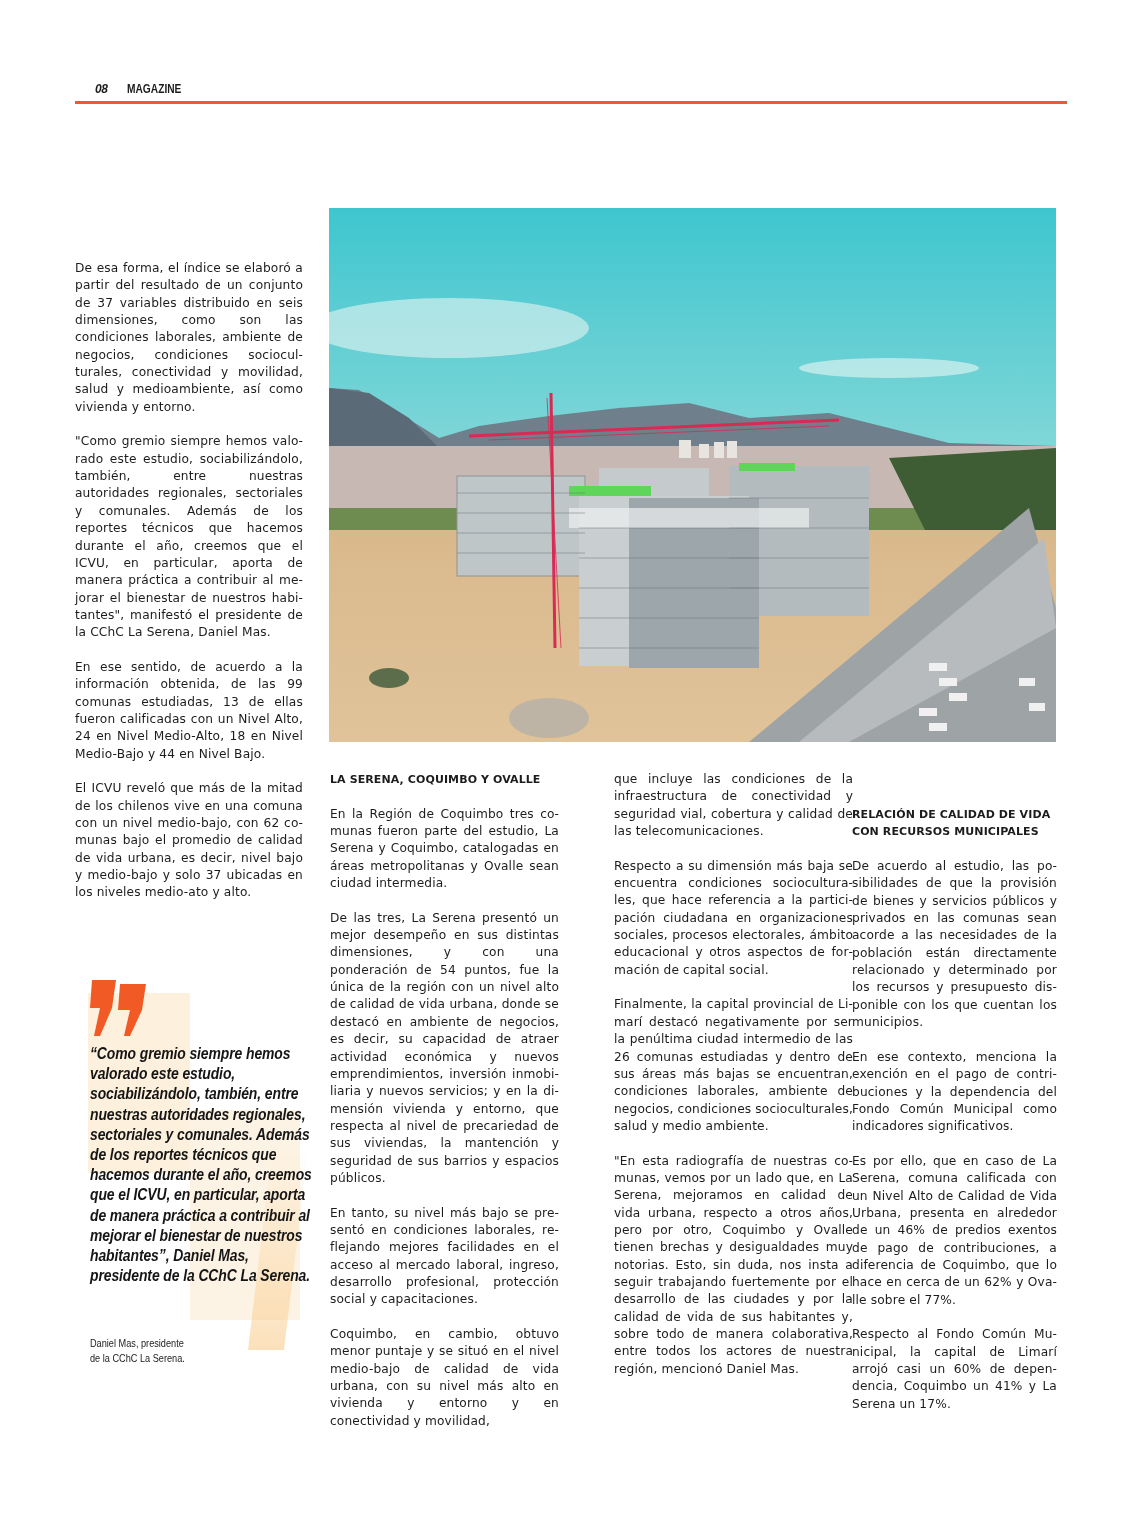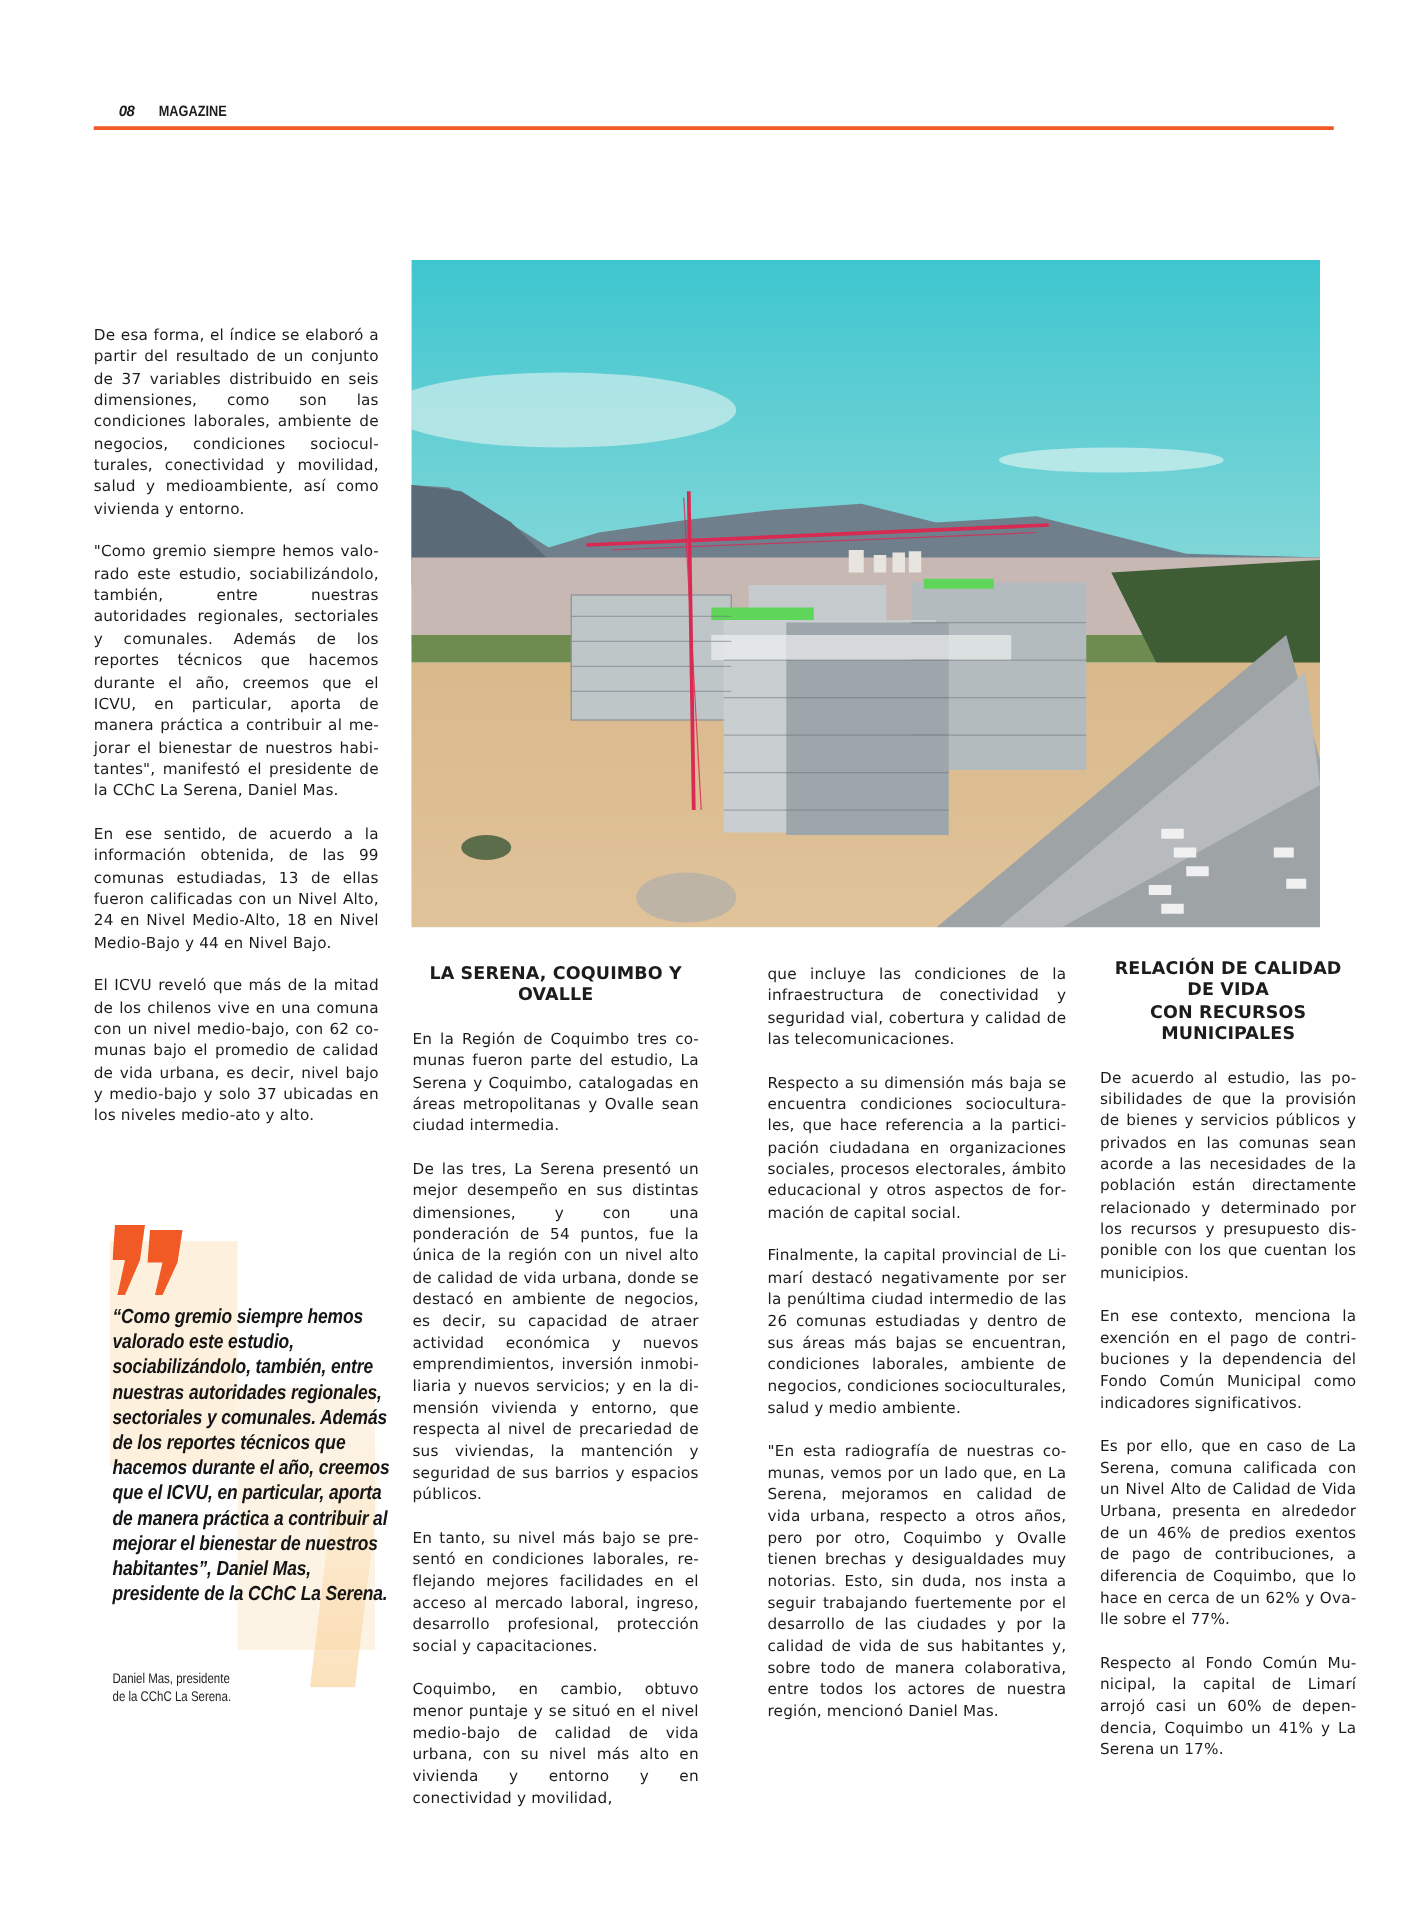--- a/index.html
+++ b/index.html
@@ -9,27 +9,27 @@
   .header { position: absolute; left: 75px; top: 80px; width: 992px; height: 26px; }
   .page-num { position: absolute; left: 20px; top: 2px; font-family: Liberation Sans, sans-serif;
               font-style: italic; font-weight: bold; font-size: 12px; letter-spacing: -0.5px; }
   .mag-label { position: absolute; left: 52px; top: 2px; font-family: "Liberation Sans", sans-serif;
                font-weight: bold; font-size: 12px; transform: scaleX(0.85); transform-origin: left; }
   .rule { position: absolute; left: 0; top: 21px; width: 992px; height: 3px; background: #f15a24; }
 
   .col { position: absolute; font-family: "DejaVu Sans", sans-serif; font-size: 12.2px;
          line-height: 17.35px; text-align: justify; hyphens: manual; letter-spacing: 0.15px; }
   .col p { margin: 0 0 17.35px 0; }
-  .col h3 { margin: 0 0 17.35px 0; font-size: 14px; font-weight: bold; line-height: 17.35px;
-            text-align: center; letter-spacing: 0.1px; }
+  .col h3 { margin: 0 0 17.35px 0; font-size: 11px; font-weight: bold; line-height: 17.35px;
+            text-align: left; letter-spacing: 0.1px; }
 
   .col-1 { left: 75px; top: 260px; width: 228px; }
   .col-2 { left: 330px; top: 771px; width: 229px; }
   .col-3 { left: 586px; top: 771px; width: 239px; margin-left: 28px; }
-  .col-4 { left: 852px; top: 767px; width: 205px; margin-left: 28px; }
+  .col-4 { left: 852px; top: 806px; width: 205px; }
 
   .photo { position: absolute; left: 329px; top: 208px; width: 727px; height: 534px; overflow: hidden; }
   .photo svg { display: block; width: 100%; height: 100%; }
 
   .quote-bg-1 { position: absolute; left: 88px; top: 993px; width: 102px; height: 180px; background: #fdf0dd; }
   .quote-bg-2 { position: absolute; left: 190px; top: 1110px; width: 110px; height: 210px; background: #fdf0dd; opacity: 0.8; }
   .quote-mark-bg { position: absolute; left: 248px; top: 1150px; width: 60px; height: 200px;
                    background: linear-gradient(180deg, rgba(248,200,130,0.0), rgba(248,200,130,0.55));
                    clip-path: polygon(40% 0, 100% 0, 60% 100%, 0 100%); }
   .quote-icon { position: absolute; left: 90px; top: 980px; width: 60px; height: 56px; }

